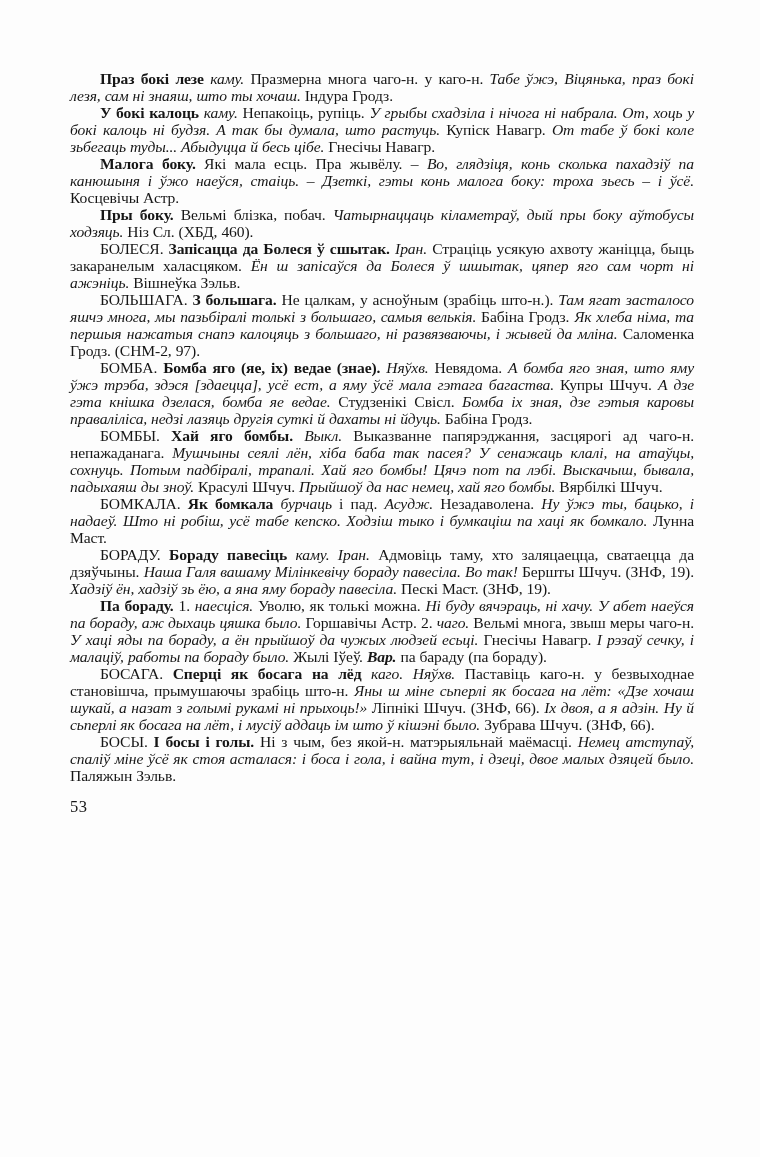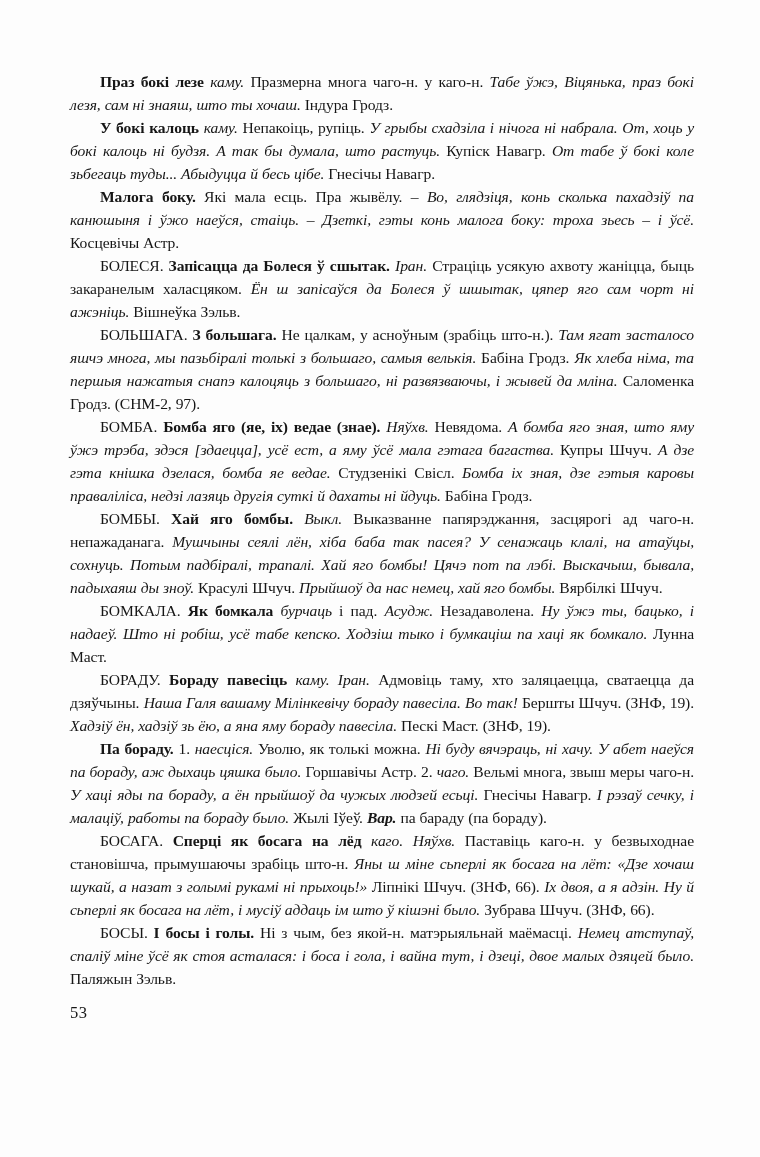--- a/index.html
+++ b/index.html
@@ -17,21 +17,21 @@
     height: 1157px;
     padding: 70px 66px 0 70px;
     position: relative;
     background: #fdfdfd;
   }
   .text-block {
     width: 100%;
   }
   .para {
     font-size: 15.6px;
-    line-height: 23px;
+    line-height: 17px;
     text-align: justify;
     text-indent: 30px;
     letter-spacing: -0.1px;
     word-spacing: 0.2px;
   }
   .seg-n { font-weight: normal; font-style: normal; }
   .seg-b { font-weight: bold; font-style: normal; }
   .seg-i { font-style: italic; font-weight: normal; }
   .seg-bi { font-weight: bold; font-style: italic; }
   .page-number {
@@ -42,20 +42,21 @@
 </style>
 </head>
 <body>
 
 <div class="page">
   <main class="text-block">
     <div id="paragraphs">
         <p class="para"><span class="seg-b">Праз бокі лезе </span><span class="seg-i">каму.</span><span class="seg-n"> Празмерна многа чаго-н. у каго-н. </span><span class="seg-i">Табе ўжэ, Віцянька, праз бокі лезя, сам ні знаяш, што ты хочаш.</span><span class="seg-n"> Індура Гродз.</span></p>
         <p class="para"><span class="seg-b">У бокі калоць </span><span class="seg-i">каму.</span><span class="seg-n"> Непакоіць, рупіць. </span><span class="seg-i">У грыбы схадзіла і нічога ні набрала. От, хоць у бокі калоць ні будзя. А так бы думала, што растуць.</span><span class="seg-n"> Купіск Навагр. </span><span class="seg-i">От табе ў бокі коле зьбегаць туды... Абыдуцца й бесь цібе.</span><span class="seg-n"> Гнесічы Навагр.</span></p>
         <p class="para"><span class="seg-b">Малога боку.</span><span class="seg-n"> Які мала есць. Пра жывёлу. – </span><span class="seg-i">Во, глядзіця, конь сколька пахадзіў па канюшыня і ўжо наеўся, стаіць.</span><span class="seg-n"> – </span><span class="seg-i">Дзеткі, гэты конь малога боку: троха зьесь – і ўсё.</span><span class="seg-n"> Косцевічы Астр.</span></p>
+        <p class="para"><span class="seg-b">Пры боку.</span><span class="seg-n"> Вельмі блізка, побач. </span><span class="seg-i">Чатырнаццаць кіламетраў, дый пры боку аўтобусы ходзяць.</span><span class="seg-n"> Ніз Сл. (ХБД, 460).</span></p>
         <p class="para"><span class="seg-n">БОЛЕСЯ. </span><span class="seg-b">Запісацца да Болеся ў сшытак. </span><span class="seg-i">Іран.</span><span class="seg-n"> Страціць усякую ахвоту жаніцца, быць закаранелым халасцяком. </span><span class="seg-i">Ён ш запісаўся да Болеся ў шшытак, цяпер яго сам чорт ні ажэніць.</span><span class="seg-n"> Вішнеўка Зэльв.</span></p>
         <p class="para"><span class="seg-n">БОЛЬШАГА. </span><span class="seg-b">З большага.</span><span class="seg-n"> Не цалкам, у асноўным (зрабіць што-н.). </span><span class="seg-i">Там ягат засталосо яшчэ многа, мы пазьбіралі толькі з большаго, самыя велькія.</span><span class="seg-n"> Бабіна Гродз. </span><span class="seg-i">Як хлеба німа, та першыя нажатыя снапэ калоцяць з большаго, ні развязваючы, і жывей да мліна.</span><span class="seg-n"> Саломенка Гродз. (СНМ-2, 97).</span></p>
         <p class="para"><span class="seg-n">БОМБА. </span><span class="seg-b">Бомба яго (яе, іх) ведае (знае). </span><span class="seg-i">Няўхв.</span><span class="seg-n"> Невядома. </span><span class="seg-i">А бомба яго зная, што яму ўжэ трэба, здэся [здаецца], усё ест, а яму ўсё мала гэтага багаства.</span><span class="seg-n"> Купры Шчуч. </span><span class="seg-i">А дзе гэта кнішка дзелася, бомба яе ведае.</span><span class="seg-n"> Студзенікі Свісл. </span><span class="seg-i">Бомба іх зная, дзе гэтыя каровы праваліліса, недзі лазяць другія суткі й дахаты ні йдуць.</span><span class="seg-n"> Бабіна Гродз.</span></p>
         <p class="para"><span class="seg-n">БОМБЫ. </span><span class="seg-b">Хай яго бомбы. </span><span class="seg-i">Выкл.</span><span class="seg-n"> Выказванне папярэджання, засцярогі ад чаго-н. непажаданага. </span><span class="seg-i">Мушчыны сеялі лён, хіба баба так пасея? У сенажаць клалі, на атаўцы, сохнуць. Потым падбіралі, трапалі. Хай яго бомбы! Цячэ пот па лэбі. Выскачыш, бывала, падыхаяш ды зноў.</span><span class="seg-n"> Красулі Шчуч. </span><span class="seg-i">Прыйшоў да нас немец, хай яго бомбы.</span><span class="seg-n"> Вярбілкі Шчуч.</span></p>
         <p class="para"><span class="seg-n">БОМКАЛА. </span><span class="seg-b">Як бомкала </span><span class="seg-i">бурчаць</span><span class="seg-n"> і пад. </span><span class="seg-i">Асудж.</span><span class="seg-n"> Незадаволена. </span><span class="seg-i">Ну ўжэ ты, бацько, і надаеў. Што ні робіш, усё табе кепско. Ходзіш тыко і бумкаціш па хаці як бомкало.</span><span class="seg-n"> Лунна Маст.</span></p>
         <p class="para"><span class="seg-n">БОРАДУ. </span><span class="seg-b">Бораду павесіць </span><span class="seg-i">каму. Іран.</span><span class="seg-n"> Адмовіць таму, хто заляцаецца, сватаецца да дзяўчыны. </span><span class="seg-i">Наша Галя вашаму Мілінкевічу бораду павесіла. Во так!</span><span class="seg-n"> Бершты Шчуч. (ЗНФ, 19). </span><span class="seg-i">Хадзіў ён, хадзіў зь ёю, а яна яму бораду павесіла.</span><span class="seg-n"> Пескі Маст. (ЗНФ, 19).</span></p>
         <p class="para"><span class="seg-b">Па бораду.</span><span class="seg-n"> 1. </span><span class="seg-i">наесціся.</span><span class="seg-n"> Уволю, як толькі можна. </span><span class="seg-i">Ні буду вячэраць, ні хачу. У абет наеўся па бораду, аж дыхаць цяшка было.</span><span class="seg-n"> Горшавічы Астр. 2. </span><span class="seg-i">чаго.</span><span class="seg-n"> Вельмі многа, звыш меры чаго-н. </span><span class="seg-i">У хаці яды па бораду, а ён прыйшоў да чужых людзей есьці.</span><span class="seg-n"> Гнесічы Навагр. </span><span class="seg-i">І рэзаў сечку, і малаціў, работы па бораду было.</span><span class="seg-n"> Жылі Іўеў. </span><span class="seg-bi">Вар.</span><span class="seg-n"> па бараду (па бораду).</span></p>
         <p class="para"><span class="seg-n">БОСАГА. </span><span class="seg-b">Сперці як босага на лёд </span><span class="seg-i">каго. Няўхв.</span><span class="seg-n"> Паставіць каго-н. у безвыходнае становішча, прымушаючы зрабіць што-н. </span><span class="seg-i">Яны ш міне сьперлі як босага на лёт: «Дзе хочаш шукай, а назат з голымі рукамі ні прыхоць!»</span><span class="seg-n"> Ліпнікі Шчуч. (ЗНФ, 66). </span><span class="seg-i">Іх двоя, а я адзін. Ну й сьперлі як босага на лёт, і мусіў аддаць ім што ў кішэні было.</span><span class="seg-n"> Зубрава Шчуч. (ЗНФ, 66).</span></p>
         <p class="para"><span class="seg-n">БОСЫ. </span><span class="seg-b">І босы і голы.</span><span class="seg-n"> Ні з чым, без якой-н. матэрыяльнай маёмасці. </span><span class="seg-i">Немец атступаў, спаліў міне ўсё як стоя асталася: і боса і гола, і вайна тут, і дзеці, двое малых дзяцей было.</span><span class="seg-n"> Паляжын Зэльв.</span></p>
       </div>

